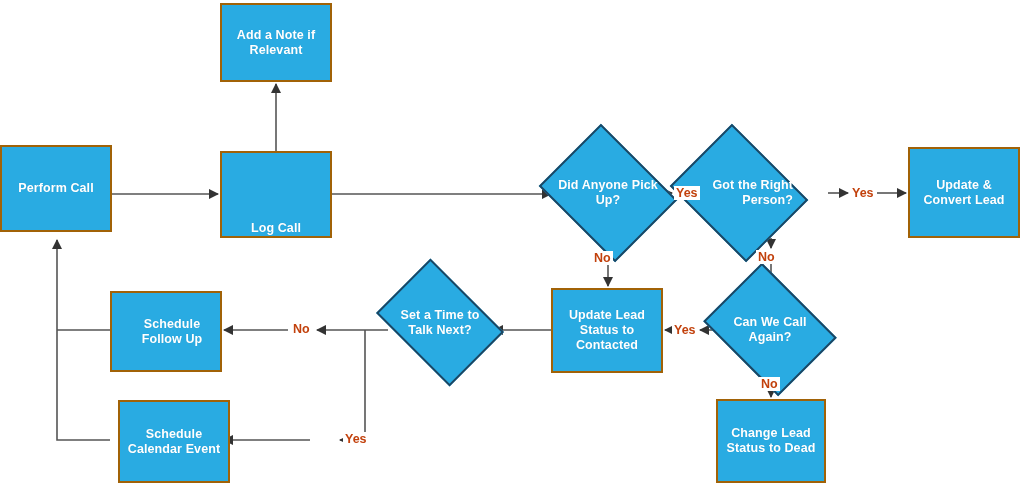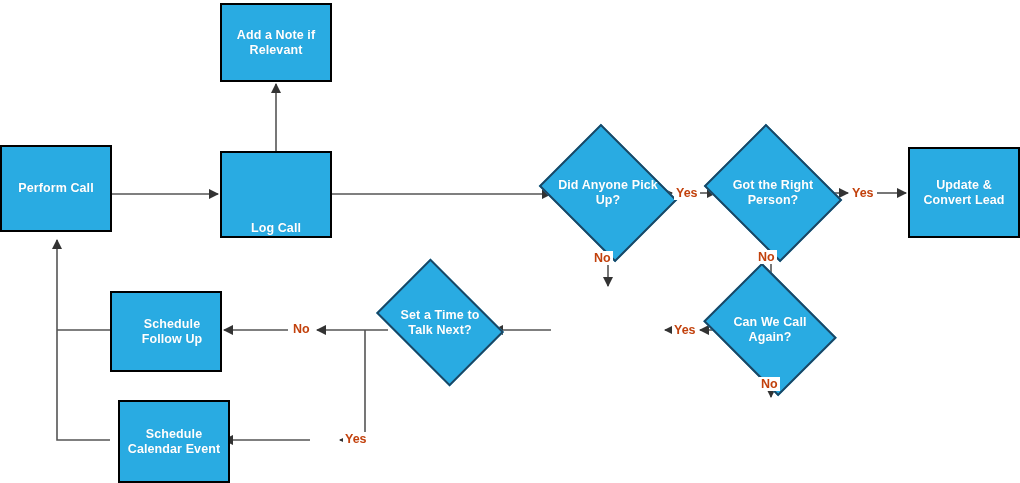--- a/index.html
+++ b/index.html
@@ -34,21 +34,21 @@
     text-align: center;
     color: #ffffff;
     font-weight: bold;
     font-size: 12.5px;
     line-height: 15px;
     letter-spacing: 0.1px;
     text-shadow: 0 0 1px rgba(0,0,0,0.12);
   }
   .node.process {
     background: #29abe2;
-    border: 2px solid #000000;
+    border: 2px solid #a16207;
   }
   .node.decision {
     background: transparent;
     border: none;
   }
   .node.decision .dia-shape {
     position: absolute;
     left: 0;
     top: 0;
     width: 100%;
@@ -146,48 +146,54 @@
 
   <div class="node process" style="left:220px;top:151px;width:112px;height:87px;align-items:flex-end;">
     <span class="lbl">Log Call</span>
   </div>
 
   <div class="node decision" style="left:554px;top:149px;width:108px;height:88px;">
     <span class="dia-shape"></span>
     <span class="dia-label">Did Anyone Pick Up?</span>
   </div>
 
-  <div class="node decision" style="left:719px;top:149px;width:108px;height:88px;">
+  <div class="node decision" style="left:685px;top:149px;width:108px;height:88px;text-align:right;">
     <span class="dia-shape"></span>
     <span class="dia-label">Got the Right Person?</span>
   </div>
 
   <div class="node process" style="left:908px;top:147px;width:112px;height:91px;">
     <span class="lbl">Update &amp; Convert Lead</span>
   </div>
 
   <div class="node process" style="left:110px;top:291px;width:112px;height:81px;padding-left:12px;">
     <span class="lbl">Schedule Follow Up</span>
   </div>
 
   <div class="node decision" style="left:388px;top:284px;width:104px;height:77px;">
     <span class="dia-shape"></span>
     <span class="dia-label">Set a Time to Talk Next?</span>
   </div>
 
+  <div class="node process" style="left:551px;top:288px;width:112px;height:85px;">
+    <span class="lbl">Update Lead Status to Contacted</span>
+  </div>
 
   <div class="node decision" style="left:717px;top:288px;width:106px;height:83px;">
     <span class="dia-shape"></span>
     <span class="dia-label">Can We Call Again?</span>
   </div>
 
   <div class="node process" style="left:110px;top:400px;width:112px;height:83px;margin-left:8px;">
     <span class="lbl">Schedule Calendar Event</span>
   </div>
 
+  <div class="node process" style="left:716px;top:399px;width:110px;height:84px;">
+    <span class="lbl">Change Lead Status to Dead</span>
+  </div>
 
   <div class="edge-label" style="left:674px;top:186px;">Yes</div>
   <div class="edge-label" style="left:850px;top:186px;">Yes</div>
   <div class="edge-label" style="left:592px;top:251px;">No</div>
   <div class="edge-label" style="left:756px;top:250px;">No</div>
   <div class="edge-label" style="left:672px;top:323px;">Yes</div>
   <div class="edge-label" style="left:759px;top:377px;">No</div>
   <div class="edge-label" style="left:291px;top:322px;">No</div>
   <div class="edge-label" style="left:343px;top:432px;">Yes</div>
 

